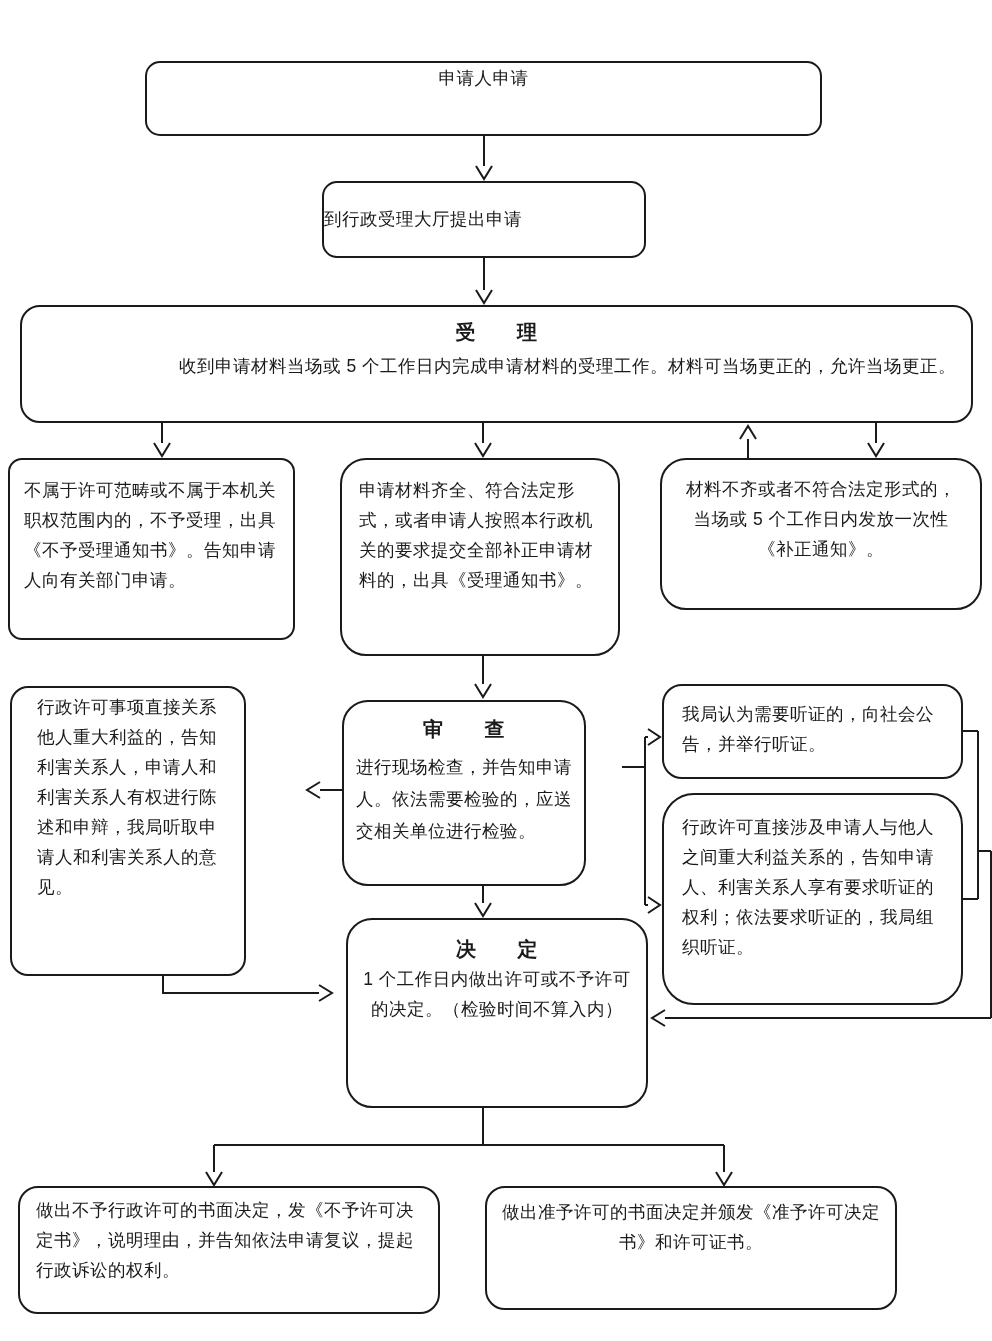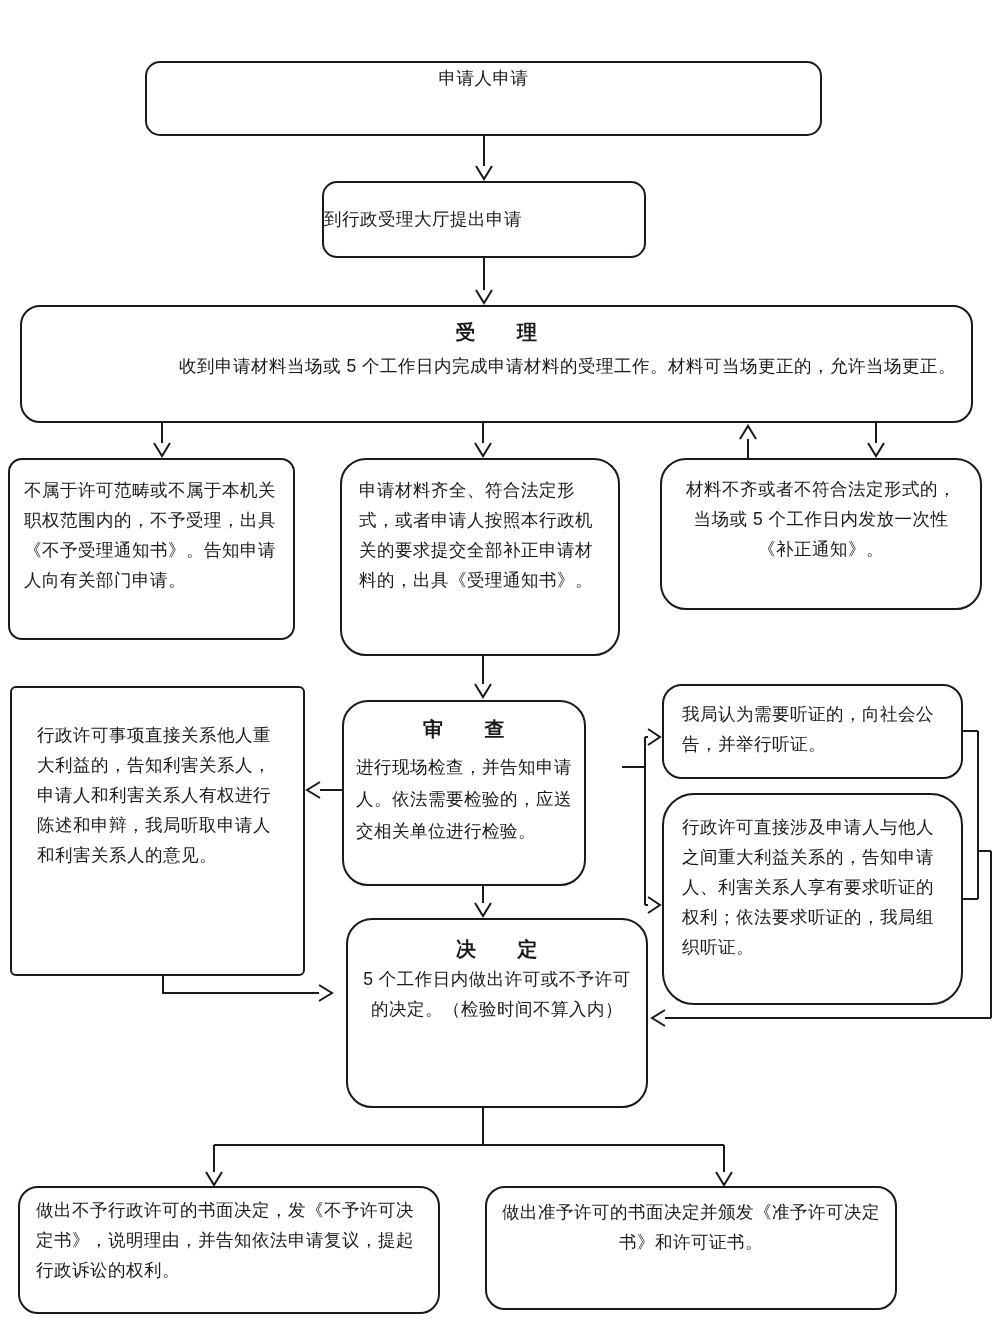--- a/index.html
+++ b/index.html
@@ -19,21 +19,21 @@
   
   #node-apply      {left:145px;top:61px;  width:677px;height:75px; border-radius:15px;text-align:center;}
   #node-hall       {left:322px;top:181px; width:324px;height:77px; border-radius:15px;text-align:left;padding-top:21px;}
   #node-accept     {left:20px; top:305px; width:953px;height:118px;border-radius:20px;padding-top:12px;}
   #node-accept .body{margin-top:6px;padding:0 15px;text-align:right;}
   #node-reject     {left:8px;  top:458px; width:287px;height:182px;border-radius:14px;padding:15px 13px 12px 14px;}
   #node-complete   {left:340px;top:458px; width:280px;height:198px;border-radius:26px;padding:15px 18px 0 17px;}
   #node-incomplete {left:660px;top:458px; width:322px;height:152px;border-radius:26px;padding:14px 16px 0 16px;text-align:center;}
   #node-review     {left:342px;top:700px; width:244px;height:186px;border-radius:26px;padding-top:14px;}
   #node-review .body{margin-top:9px;padding:0 12px;line-height:32px;}
-  #node-stakeholder{left:10px; top:686px; width:295px;height:290px;border-radius:6px;padding:32px 24px 0 25px;}
+  #node-stakeholder{left:10px; top:686px; width:236px;height:290px;border-radius:18px;padding:4px 24px 0 25px;}
   #node-hearing1   {left:662px;top:684px; width:301px;height:95px; border-radius:20px;padding:13px 17px 0 18px;}
   #node-hearing2   {left:662px;top:793px; width:301px;height:212px;border-radius:32px;padding:17px 17px 0 18px;}
   #node-decision   {left:346px;top:918px; width:302px;height:190px;border-radius:26px;padding-top:16px;text-align:center;}
   #node-decision .body{margin-top:2px;padding:0 10px;}
   #node-deny       {left:18px; top:1186px;width:422px;height:128px;border-radius:20px;padding:7px 15px 0 16px;}
   #node-grant      {left:485px;top:1186px;width:412px;height:124px;border-radius:20px;padding:9px 12px 0 12px;text-align:center;}
 </style>
 </head>
 <body>
 
@@ -107,21 +107,21 @@
   <div class="node" id="node-hearing1">
     <span class="body">我局认为需要听证的，向社会公告，并举行听证。</span>
   </div>
 
   <div class="node" id="node-hearing2">
     <span class="body">行政许可直接涉及申请人与他人之间重大利益关系的，告知申请人、利害关系人享有要求听证的权利；依法要求听证的，我局组织听证。</span>
   </div>
 
   <div class="node" id="node-decision">
     <span class="title">决　　定</span>
-    <span class="body">5 个工作日内做出许可或不予许可的决定。（检验时间不算入内）</span>
+    <span class="body">1 个工作日内做出许可或不予许可的决定。（检验时间不算入内）</span>
   </div>
 
   <div class="node" id="node-deny">
     <span class="body">做出不予行政许可的书面决定，发《不予许可决定书》，说明理由，并告知依法申请复议，提起行政诉讼的权利。</span>
   </div>
 
   <div class="node" id="node-grant">
     <span class="body">做出准予许可的书面决定并颁发《准予许可决定书》和许可证书。</span>
   </div>
 

